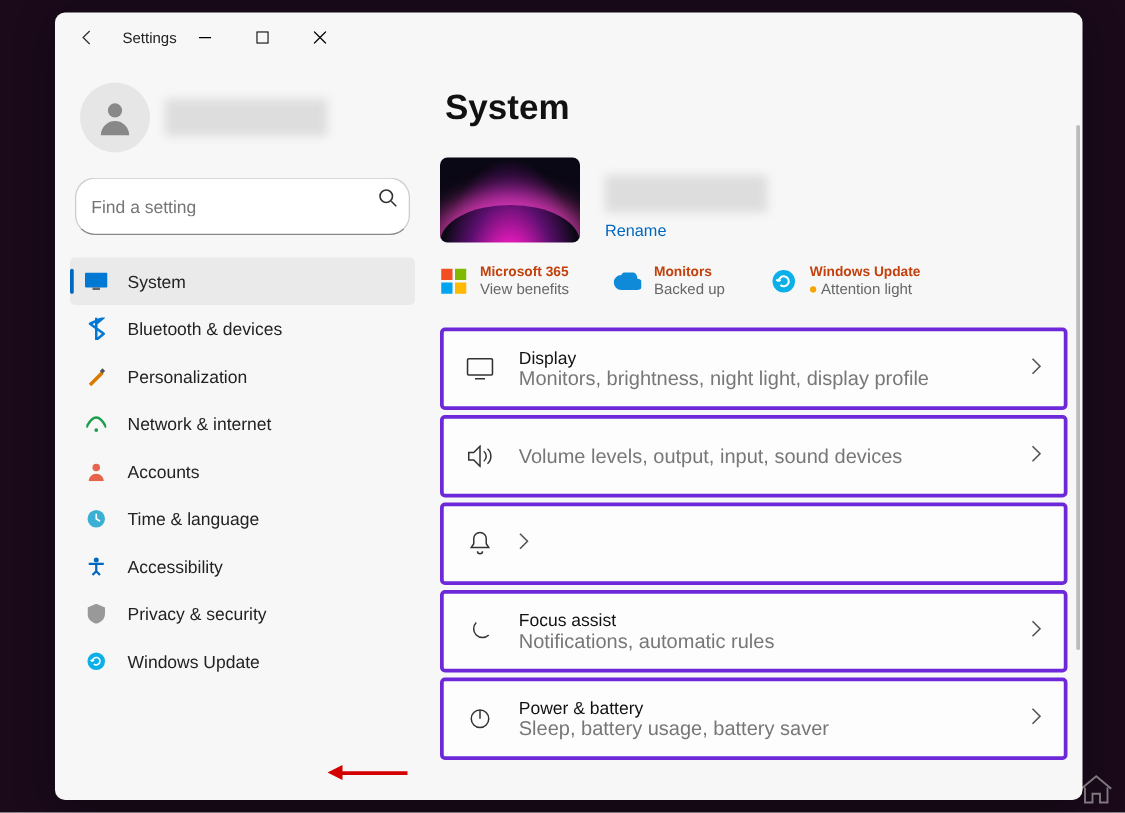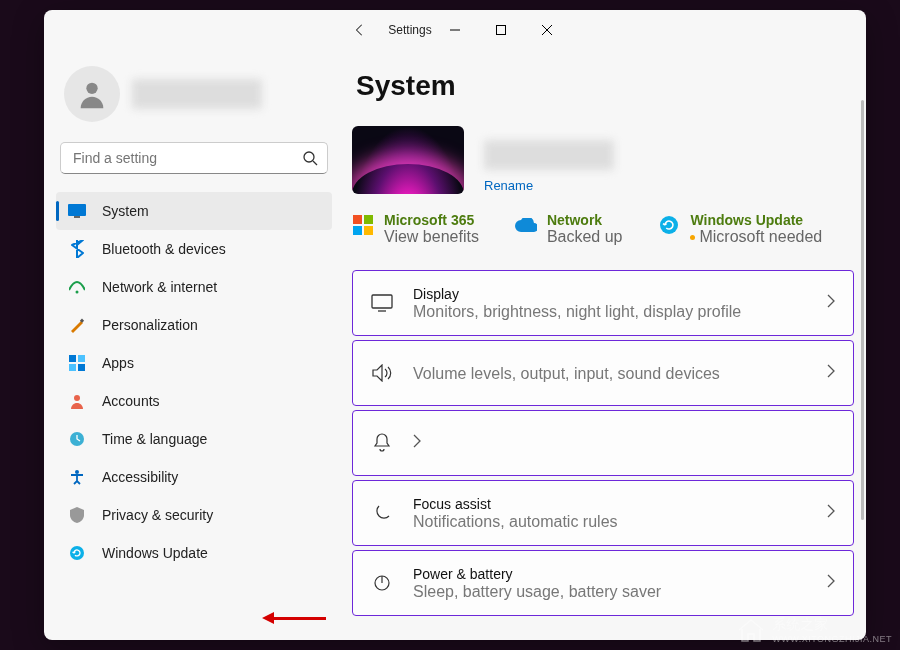--- a/index.html
+++ b/index.html
@@ -2,62 +2,62 @@
 <html><head>
 <meta charset="utf-8">
 <style>
 * { box-sizing: border-box; margin: 0; padding: 0; font-family: 'Segoe UI', Tahoma, sans-serif; }
 body { background: #1a0a1a; width: 900px; height: 650px; overflow: hidden; position: relative; }
 .window {
   position: absolute; top: 10px; left: 44px; width: 822px; height: 630px;
   background: #f7f7f7; border-radius: 8px; overflow: hidden;
   box-shadow: 0 8px 32px rgba(0,0,0,0.3);
 }
-.titlebar { height: 40px; display: flex; align-items: center; justify-content: center; padding: 0 6px 0 16px; }
+.titlebar { height: 40px; display: flex; align-items: center; justify-content: flex-start; padding: 0 6px 0 16px; }
 .titlebar-left { display: flex; align-items: center; gap: 18px; }
 .back-btn { width: 20px; height: 20px; display: flex; align-items: center; justify-content: center; cursor: pointer; color: #333; }
 .app-title { font-size: 12px; color: #222; }
 .win-controls { display: flex; gap: 0; }
 .win-btn { width: 46px; height: 32px; display: flex; align-items: center; justify-content: center; cursor: pointer; }
 .win-btn svg { width: 10px; height: 10px; }
 .content { display: flex; height: calc(100% - 40px); }
 .sidebar { width: 300px; padding: 0 12px 12px 12px; overflow-y: auto; }
 .profile { display: flex; align-items: center; gap: 12px; padding: 16px 8px 20px 8px; }
 .avatar { width: 56px; height: 56px; border-radius: 50%; background: #e6e6e6; display: flex; align-items: center; justify-content: center; }
 .avatar svg { width: 34px; height: 34px; fill: #888; }
 .profile-text { filter: blur(4px); background: #ddd; width: 130px; height: 30px; border-radius: 3px; }
 .search { position: relative; margin: 0 4px 18px 4px; }
 .search input {
-  width: 100%; height: 32px; border: 1px solid #ccc; border-bottom: 1.5px solid #888;
-  border-radius: 5px; padding: 0 36px 0 12px; font-size: 14px; background: #fff;
+  width: 100%; height: 46px; border: 1px solid #ccc; border-bottom: 1.5px solid #888;
+  border-radius: 16px; padding: 0 36px 0 12px; font-size: 14px; background: #fff;
 }
 .search .search-icon { position: absolute; right: 10px; top: 8px; width: 16px; height: 16px; }
 .nav-list { list-style: none; }
 .nav-item { display: flex; align-items: center; height: 38px; padding: 0 12px; border-radius: 4px; cursor: pointer; gap: 16px; position: relative; }
 .nav-item.active { background: #eaeaea; }
 .nav-item.active::before { content: ''; position: absolute; left: 0; top: 9px; width: 3px; height: 20px; background: #0067c0; border-radius: 2px; }
 .nav-item .icon { width: 18px; height: 18px; display: flex; align-items: center; justify-content: center; }
 .nav-item .label { font-size: 14px; color: #222; }
 .main { flex: 1; padding: 12px 12px 0 8px; overflow-y: auto; position: relative; }
 .page-title { font-size: 28px; font-weight: 600; margin: 8px 0 24px 4px; color: #111; }
 .device-row { display: flex; align-items: flex-end; gap: 20px; margin-bottom: 18px; }
 .wallpaper { width: 112px; height: 68px; border-radius: 6px; background: radial-gradient(ellipse at 50% 140%, #ff2da0 0%, #e01ab8 20%, #5b0f6e 45%, #0a0814 70%); position: relative; overflow: hidden; }
 .wallpaper::after { content:''; position:absolute; left:0; right:0; bottom:-30px; height:60px; border-radius:50%; box-shadow: 0 -4px 18px 6px rgba(255,70,200,0.7); }
 .device-info { padding-top: 2px; }
 .device-name-blur { filter: blur(4px); background: #ddd; width: 130px; height: 30px; border-radius: 3px; margin-bottom: 6px; }
 .rename { color: #0067c0; font-size: 13px; cursor: pointer; }
 .status-row { display: flex; gap: 36px; margin-bottom: 24px; }
 .status-item { display: flex; gap: 10px; align-items: flex-start; }
 .status-icon { width: 22px; height: 22px; display: flex; align-items: center; justify-content: center; margin-top: 2px; }
-.status-text .st-title { font-size: 14px; font-weight: 600; color: #4d7c0f; }
-.status-text .st-sub { font-size: 16px; color: #666; display: flex; align-items: center; gap: 4px; }
+.status-text .st-title { font-size: 11px; font-weight: 600; color: #c2410c; }
+.status-text .st-sub { font-size: 12px; color: #666; display: flex; align-items: center; gap: 4px; }
 .st-dot { width: 5px; height: 5px; background: #f7a500; border-radius: 50%; display: inline-block; }
 .settings-list { display: flex; flex-direction: column; gap: 4px; }
 .setting-card {
-  background: #fdfdfd; border: 1px solid #6d28d9; border-radius: 4px;
+  background: #fdfdfd; border: 3px solid #6d28d9; border-radius: 4px;
   height: 66px; display: flex; align-items: center; padding: 0 18px; gap: 20px; cursor: pointer;
 }
 .setting-card .card-icon { width: 22px; height: 22px; display: flex; align-items: center; justify-content: center; color: #333; }
 .setting-card .card-text { flex: 1; }
 .setting-card .card-title { font-size: 14px; color: #111; }
 .setting-card .card-sub { font-size: 16px; color: #777; margin-top: 1px; }
 .setting-card .chev { color: #555; }
 .ms365 { display: grid; grid-template-columns: 1fr 1fr; grid-template-rows: 1fr 1fr; gap: 2px; width: 20px; height: 20px; }
 .ms365 span:nth-child(1){background:#f25022}.ms365 span:nth-child(2){background:#7fba00}.ms365 span:nth-child(3){background:#00a4ef}.ms365 span:nth-child(4){background:#ffb900}
 .scrollbar-track { position: absolute; right: 2px; top: 50px; width: 3px; height: 520px; background: transparent; }
@@ -131,46 +131,35 @@
         <li class="nav-item">
           <span class="icon">
               <svg width="14" height="18" viewBox="0 0 14 18">
                 <path d="M7 0v18l6-5-11-8 11-5-6 5" stroke="#0078d4" stroke-width="2" fill="none" stroke-linejoin="round"></path>
               </svg>
             </span>
           <span class="label">Bluetooth &amp; devices</span>
         </li>
         <li class="nav-item">
           <span class="icon">
+              <svg width="16" height="16" viewBox="0 0 16 16">
+                <path d="M2 14 L12 4 L14 6 L4 16 Z" fill="#d97a00"></path>
+                <rect x="12" y="2" width="3" height="3" fill="#555" transform="rotate(45 13 3)"></rect>
+              </svg>
+            </span>
+          <span class="label">Personalization</span>
+        </li>
+        <li class="nav-item">
+          <span class="icon">
               <svg width="16" height="14" viewBox="0 0 16 14">
                 <path d="M0 10 Q8 -6 16 10" stroke="#1b9e4b" stroke-width="2" fill="none"></path>
                 <circle cx="8" cy="12" r="1.5" fill="#1b9e4b"></circle>
               </svg>
             </span>
           <span class="label">Network &amp; internet</span>
-        </li>
-        <li class="nav-item">
-          <span class="icon">
-              <svg width="16" height="16" viewBox="0 0 16 16">
-                <path d="M2 14 L12 4 L14 6 L4 16 Z" fill="#d97a00"></path>
-                <rect x="12" y="2" width="3" height="3" fill="#555" transform="rotate(45 13 3)"></rect>
-              </svg>
-            </span>
-          <span class="label">Personalization</span>
-        </li>
-        <li class="nav-item">
-          <span class="icon">
-              <svg width="16" height="16" viewBox="0 0 16 16">
-                <rect x="0" y="0" width="7" height="7" fill="#0078d4"></rect>
-                <rect x="9" y="0" width="7" height="7" fill="#4cc2ff"></rect>
-                <rect x="0" y="9" width="7" height="7" fill="#4cc2ff"></rect>
-                <rect x="9" y="9" width="7" height="7" fill="#0078d4"></rect>
-              </svg>
-            </span>
-          <span class="label">Apps</span>
         </li>
         <li class="nav-item">
           <span class="icon">
               <svg width="16" height="16" viewBox="0 0 16 16">
                 <circle cx="8" cy="5" r="3" fill="#e8634b"></circle>
                 <path d="M2 16c0-3.3 2.7-6 6-6s6 2.7 6 6" fill="#e8634b"></path>
               </svg>
             </span>
           <span class="label">Accounts</span>
         </li>
@@ -238,36 +227,36 @@
             <div class="st-sub">View benefits</div>
           </div>
         </div>
         <div class="status-item">
           <div class="status-icon">
               <svg width="22" height="14" viewBox="0 0 22 14">
                 <path d="M6 14a6 6 0 0 1 0-12 7 7 0 0 1 13 3 4 4 0 0 1 0 9Z" fill="#0f8ad8"></path>
               </svg>
             </div>
           <div class="status-text">
-            <div class="st-title">Network</div>
+            <div class="st-title">Monitors</div>
             <div class="st-sub">Backed up</div>
           </div>
         </div>
         <div class="status-item">
           <div class="status-icon">
               <svg width="20" height="20" viewBox="0 0 20 20">
                 <circle cx="10" cy="10" r="9" fill="#0cb0e8"></circle>
                 <path d="M6 10a4 4 0 1 1 1.3 3M6 10l-2-1.3M6 10l1.5-1.5" stroke="#fff" stroke-width="1.6" fill="none"></path>
               </svg>
             </div>
           <div class="status-text">
             <div class="st-title">Windows Update</div>
             <div class="st-sub">
                 <span class="st-dot"></span>
-                <span>Microsoft needed</span>
+                <span>Attention light</span>
               </div>
           </div>
         </div>
       </div>
 
       <div class="settings-list">
         <div class="setting-card">
           <div class="card-icon">
               <svg width="22" height="18" viewBox="0 0 22 18">
                 <rect x="1" y="1" width="20" height="13" rx="1" stroke="#333" stroke-width="1.3" fill="none"></rect>
@@ -346,17 +335,13 @@
 
   <div class="arrow-annotation">
       <div class="arrow-line"></div>
     </div>
 </div>
 
 <div class="watermark">
   <svg class="house" viewBox="0 0 30 26">
       <path d="M3 13 L15 3 L27 13 M6 12v12h6v-7h6v7h6V12" stroke="rgba(255,255,255,0.45)" stroke-width="1.5" fill="none"></path>
     </svg>
-  <div>
-    <div style="font-size:14px">系统之家</div>
-    <div style="font-size:9px;letter-spacing:0.5px">WWW.XITONGZHIJIA.NET</div>
-  </div>
 </div>
 
 </body></html>

